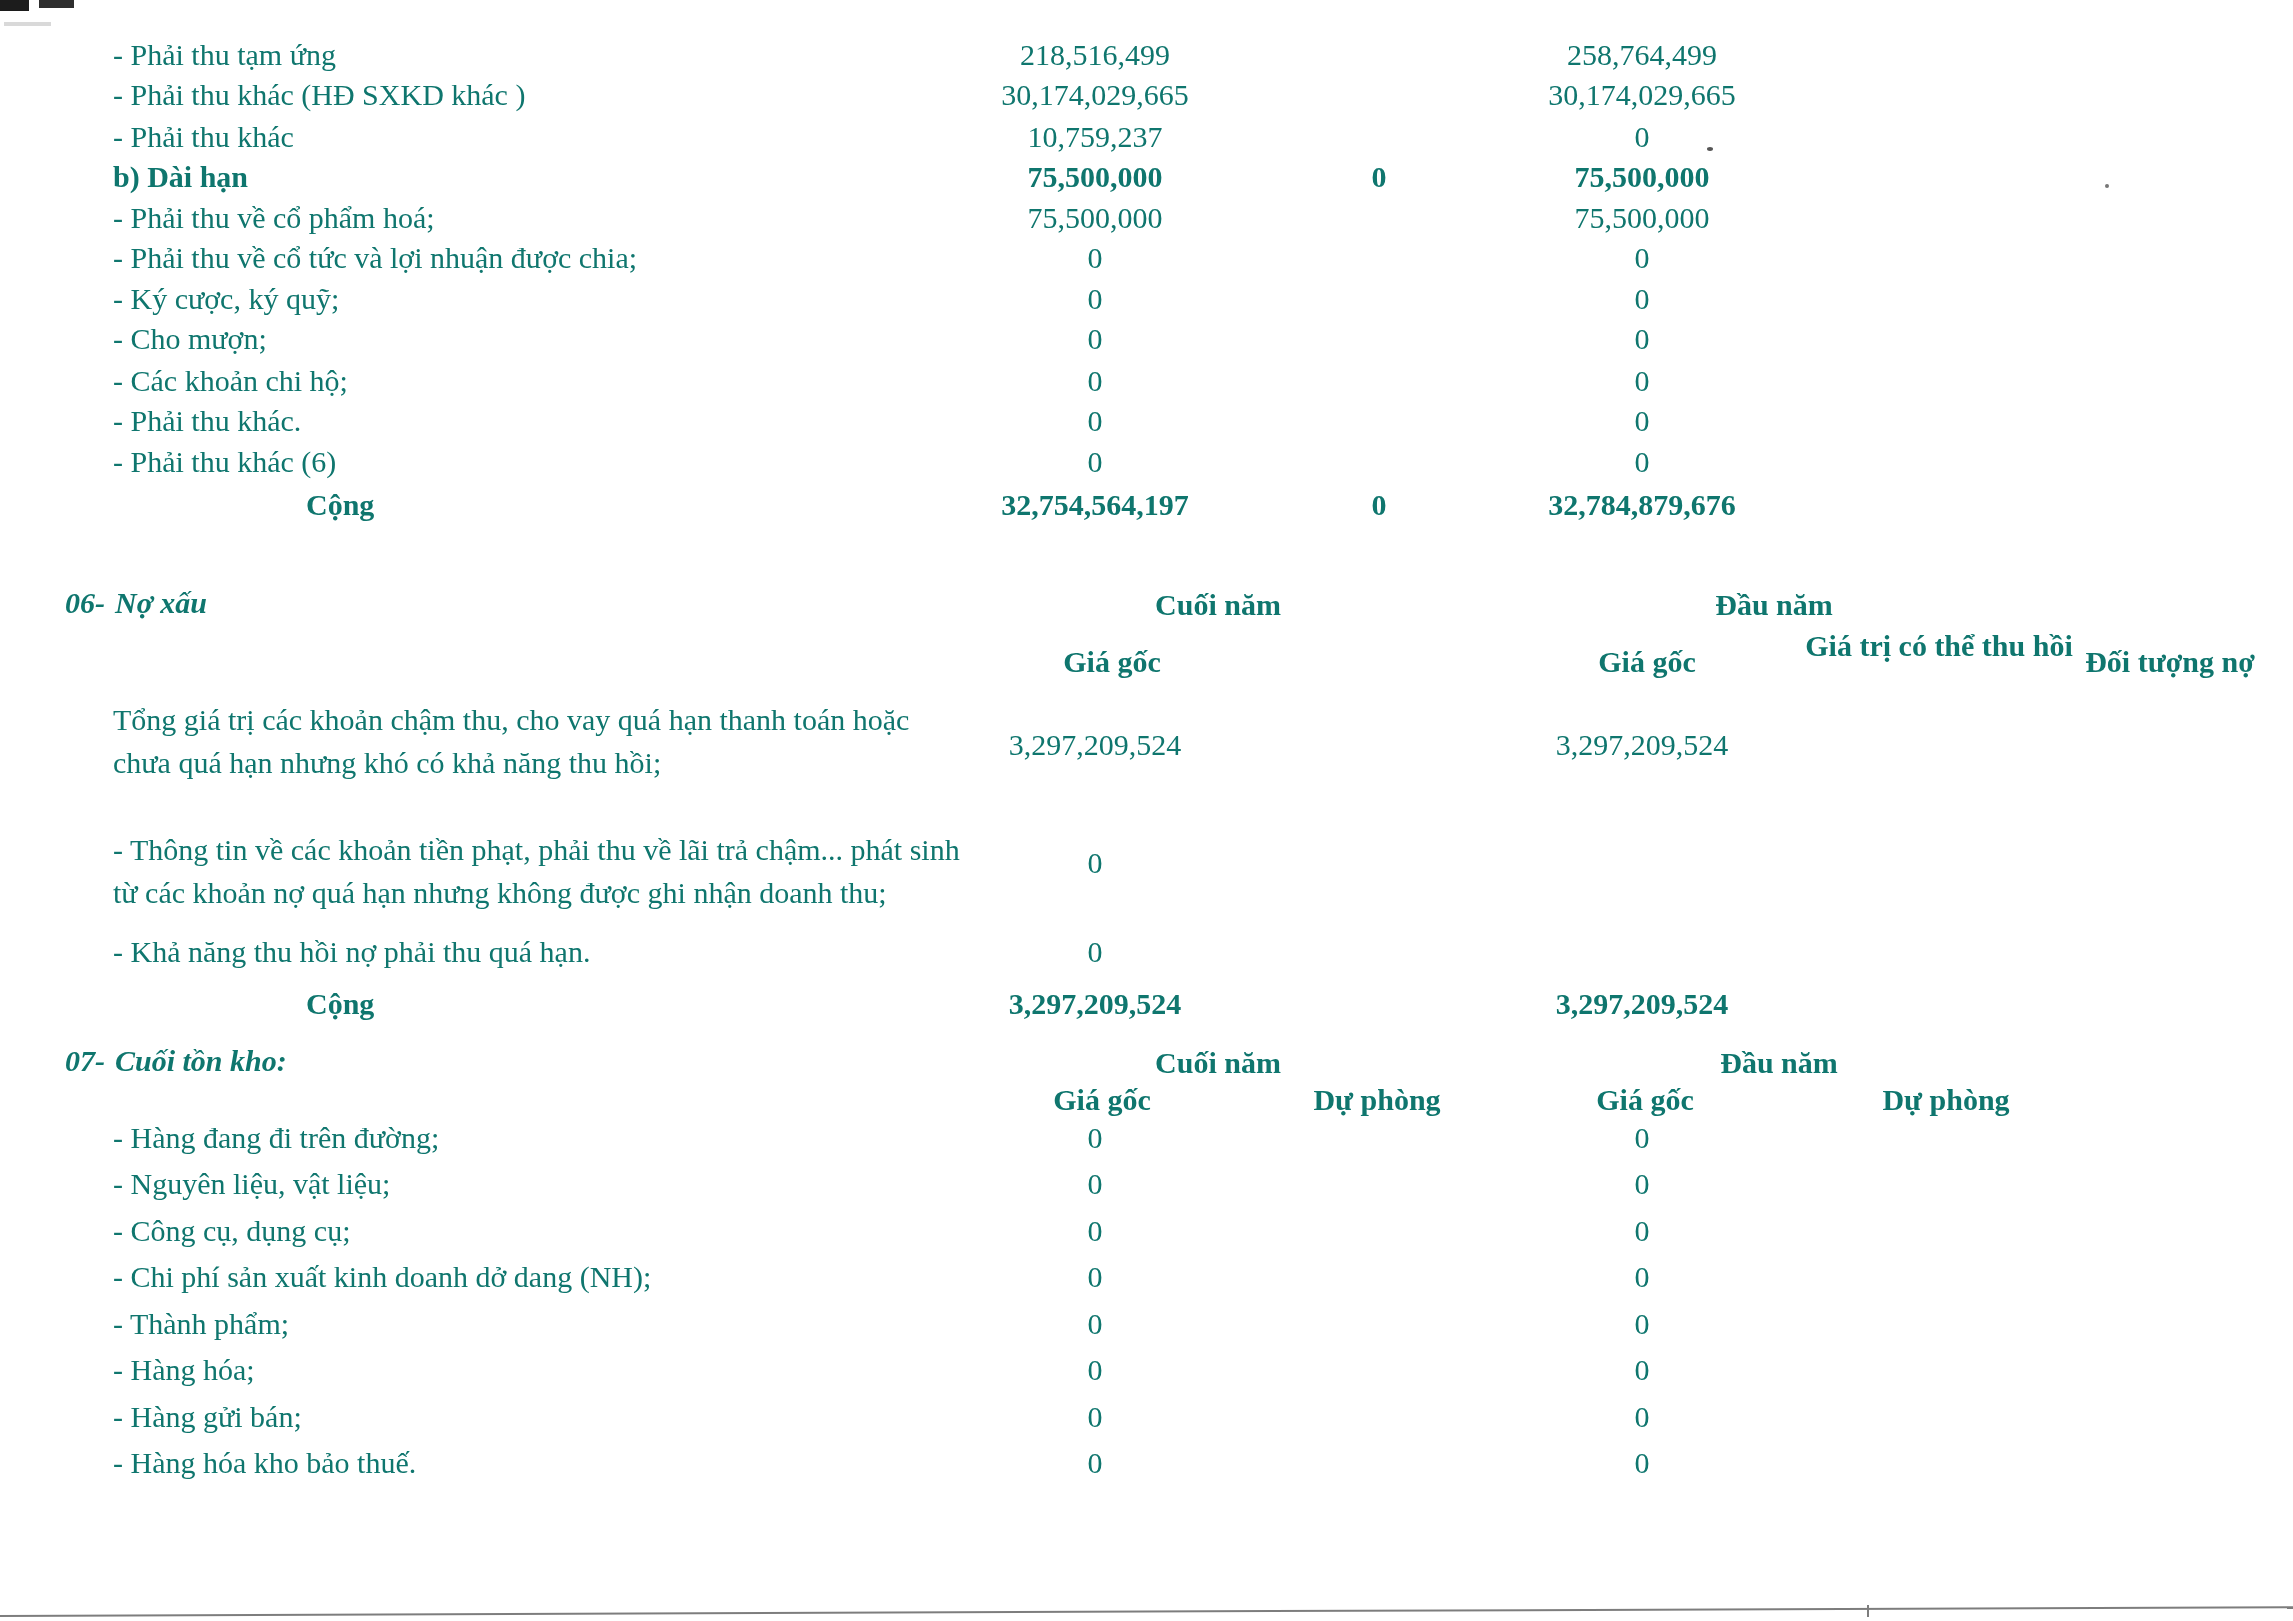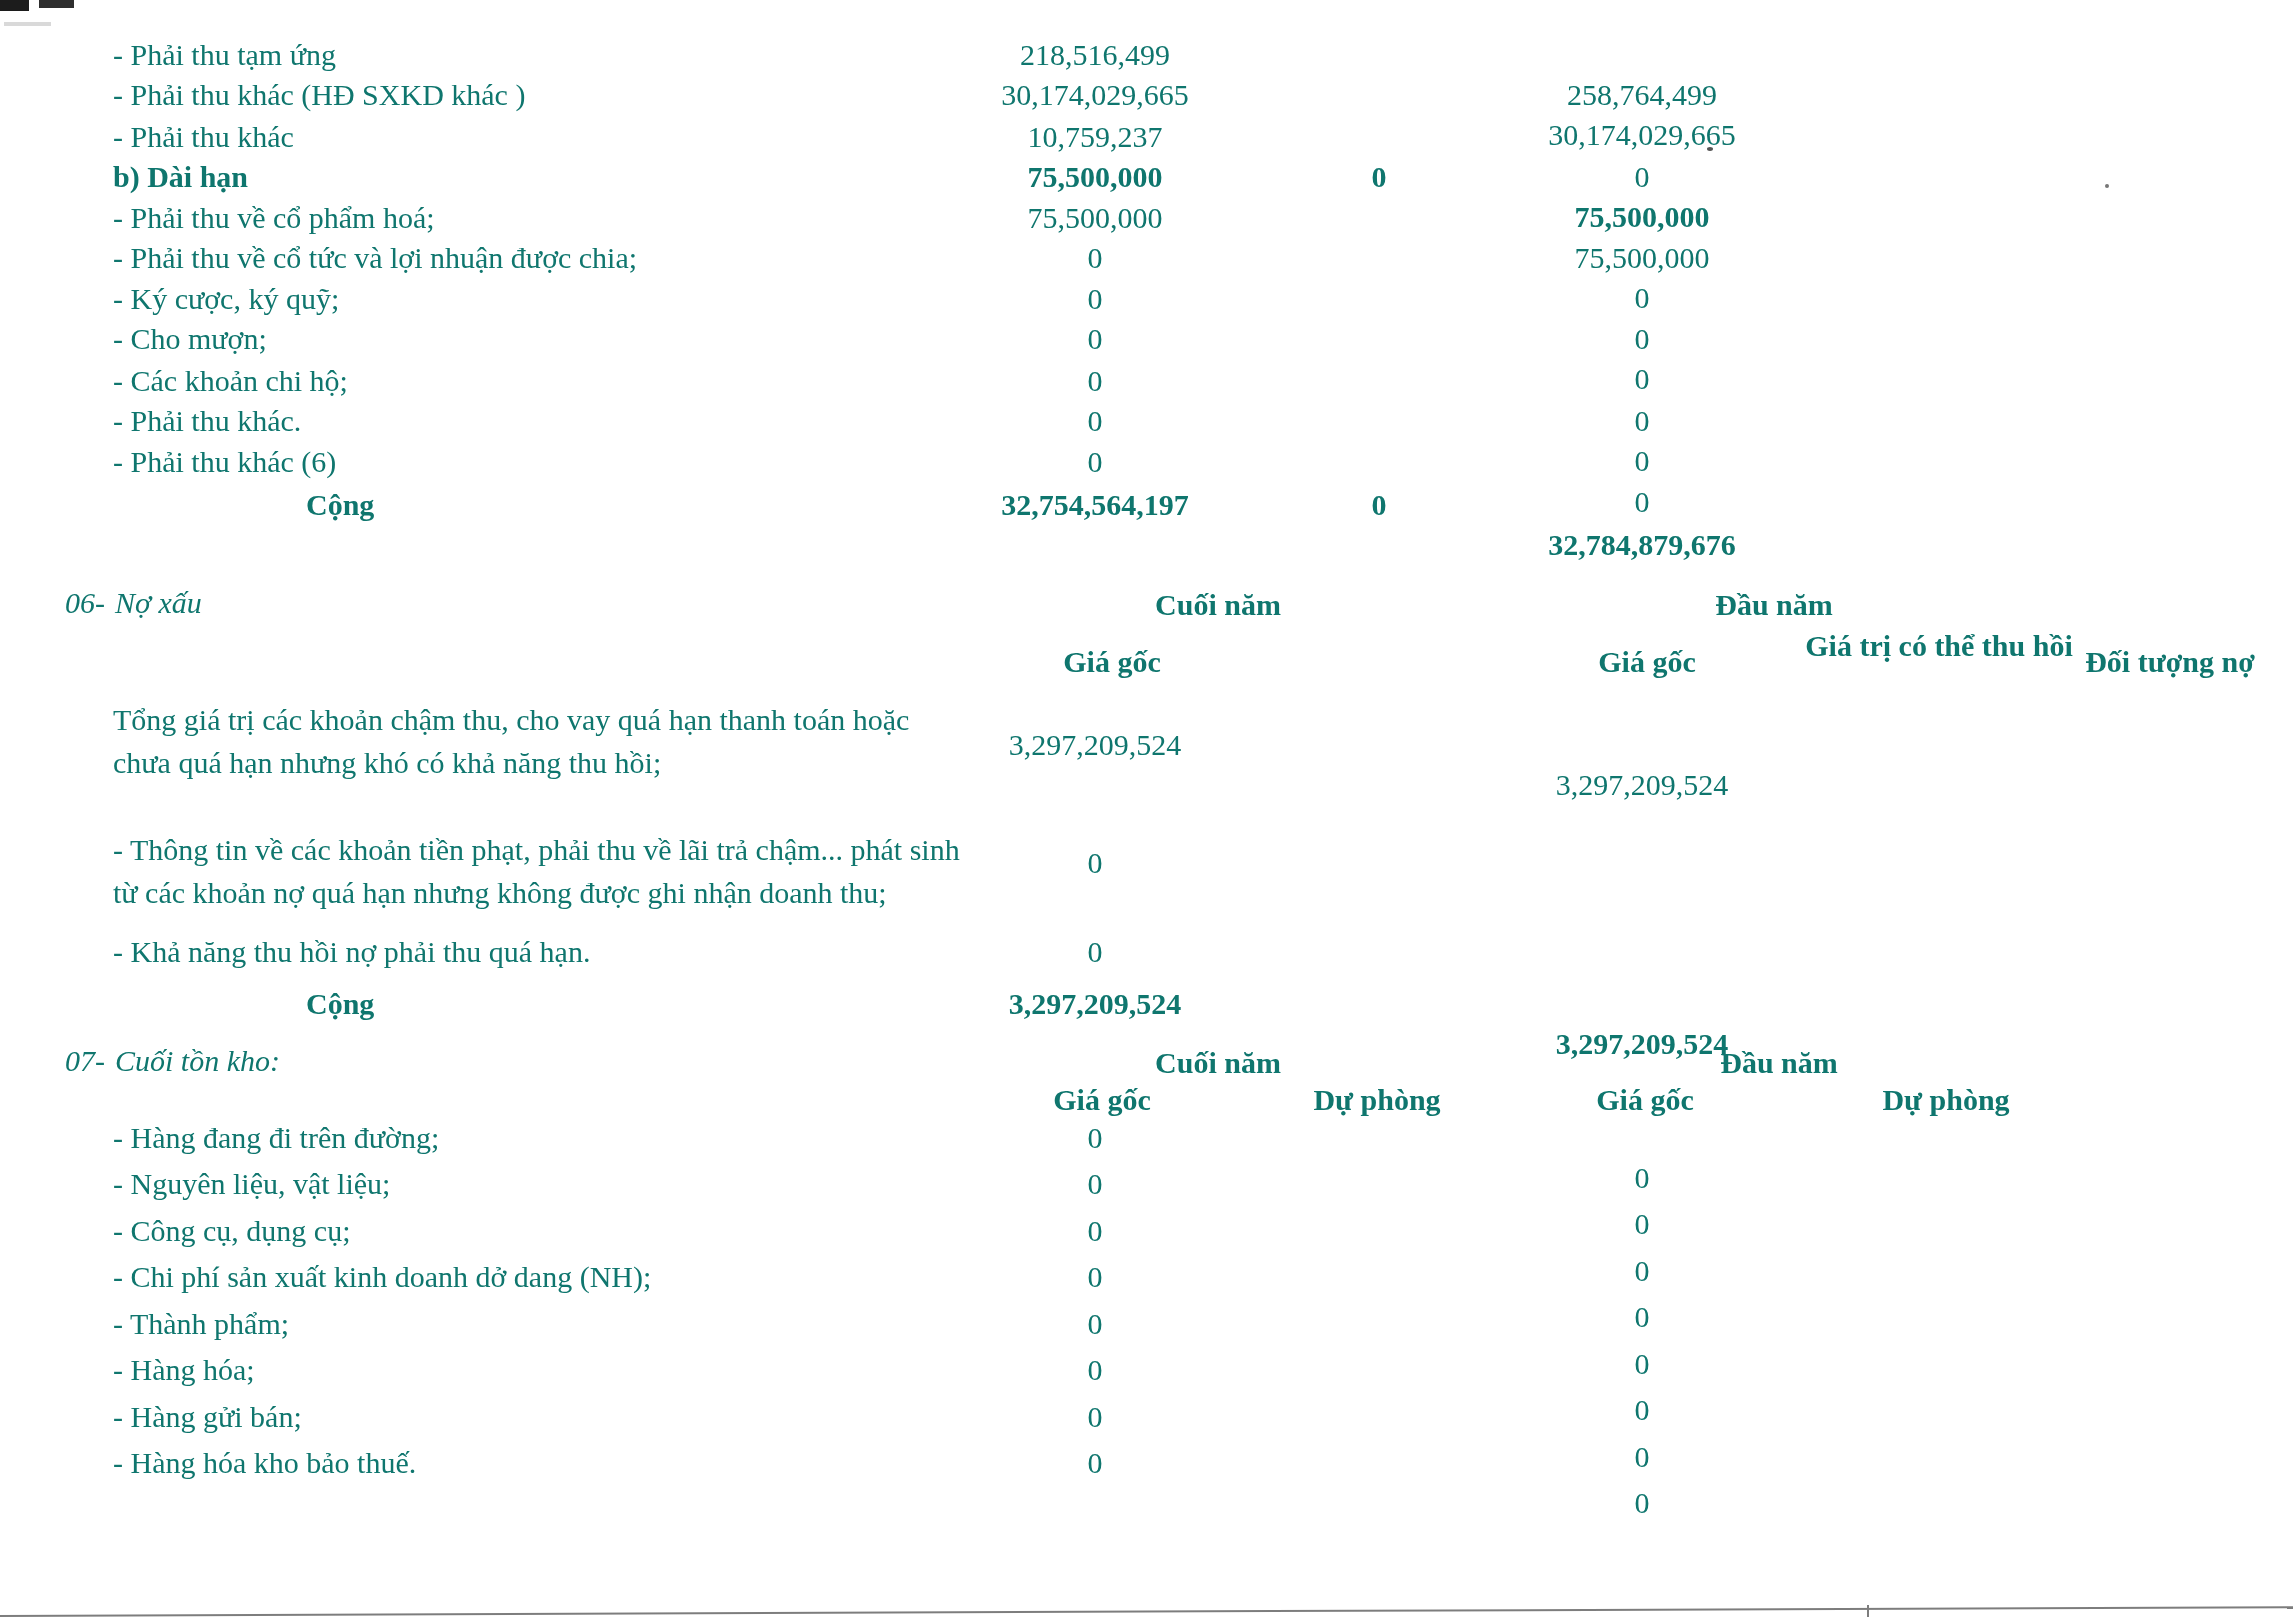--- a/index.html
+++ b/index.html
@@ -6,24 +6,24 @@
   .page{
     position:relative;width:2294px;height:1621px;background:#ffffff;
     font-family:"Liberation Serif","DejaVu Serif",serif;color:#0f766e;overflow:hidden;
   }
   .t{position:absolute;font-size:30px;line-height:36px;white-space:nowrap;}
   .wrap{white-space:normal;line-height:43px;}
   .num{position:absolute;font-size:30px;line-height:36px;text-align:center;width:314px;white-space:nowrap;}
   .ctr{position:absolute;font-size:30px;line-height:36px;text-align:center;width:294px;}
   .ctrwrap{white-space:normal;line-height:37px;}
   .b{font-weight:700;}
-  .bi{font-weight:400;font-style:italic;}
+  .bi{font-weight:700;font-style:italic;}
   .c1{left:938px;}
   .cm{left:1281px;width:196px;}
-  .c3{left:1485px;margin-top:40px;}
+  .c3{left:1485px;}
   .artifact{position:absolute;}
   .scanline{position:absolute;left:-2.9px;top:1615px;width:2303px;border-top:2px solid #7d7d7d;transform:rotate(-0.22deg);transform-origin:left top;}
   .scantick{position:absolute;left:1867px;top:1605px;width:2px;height:11.8px;background:#7d7d7d;}
   .dot{position:absolute;border-radius:50%;background:#555;}
 </style>
 </head>
 <body>
 
 <div class="page">
 

